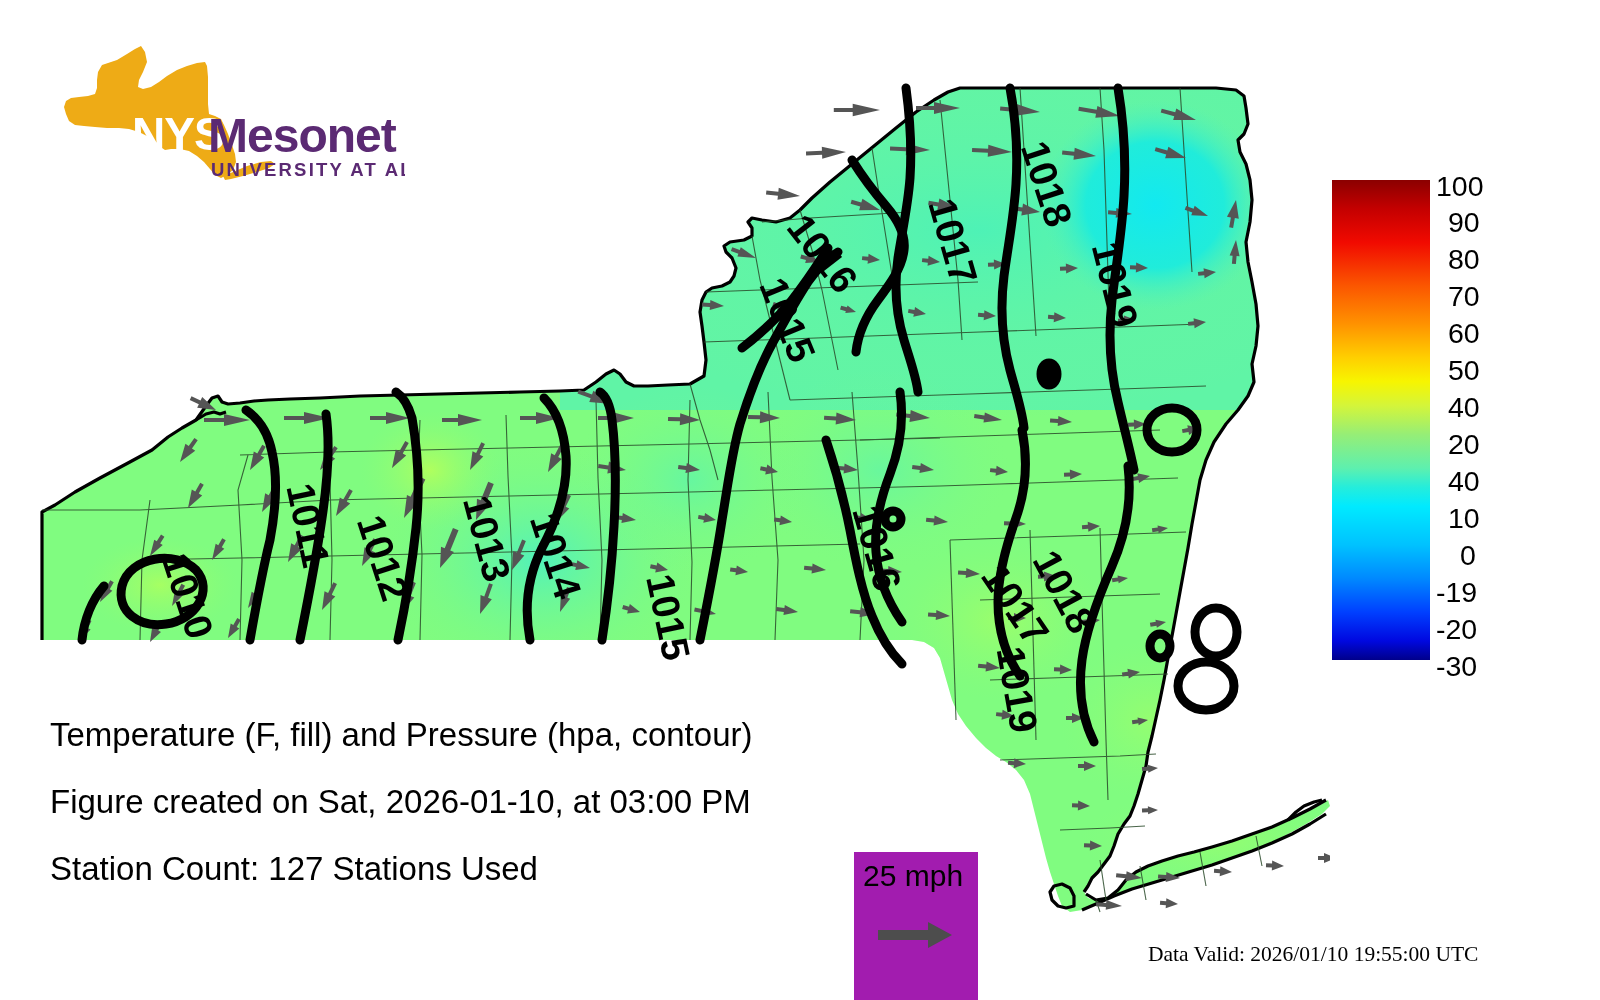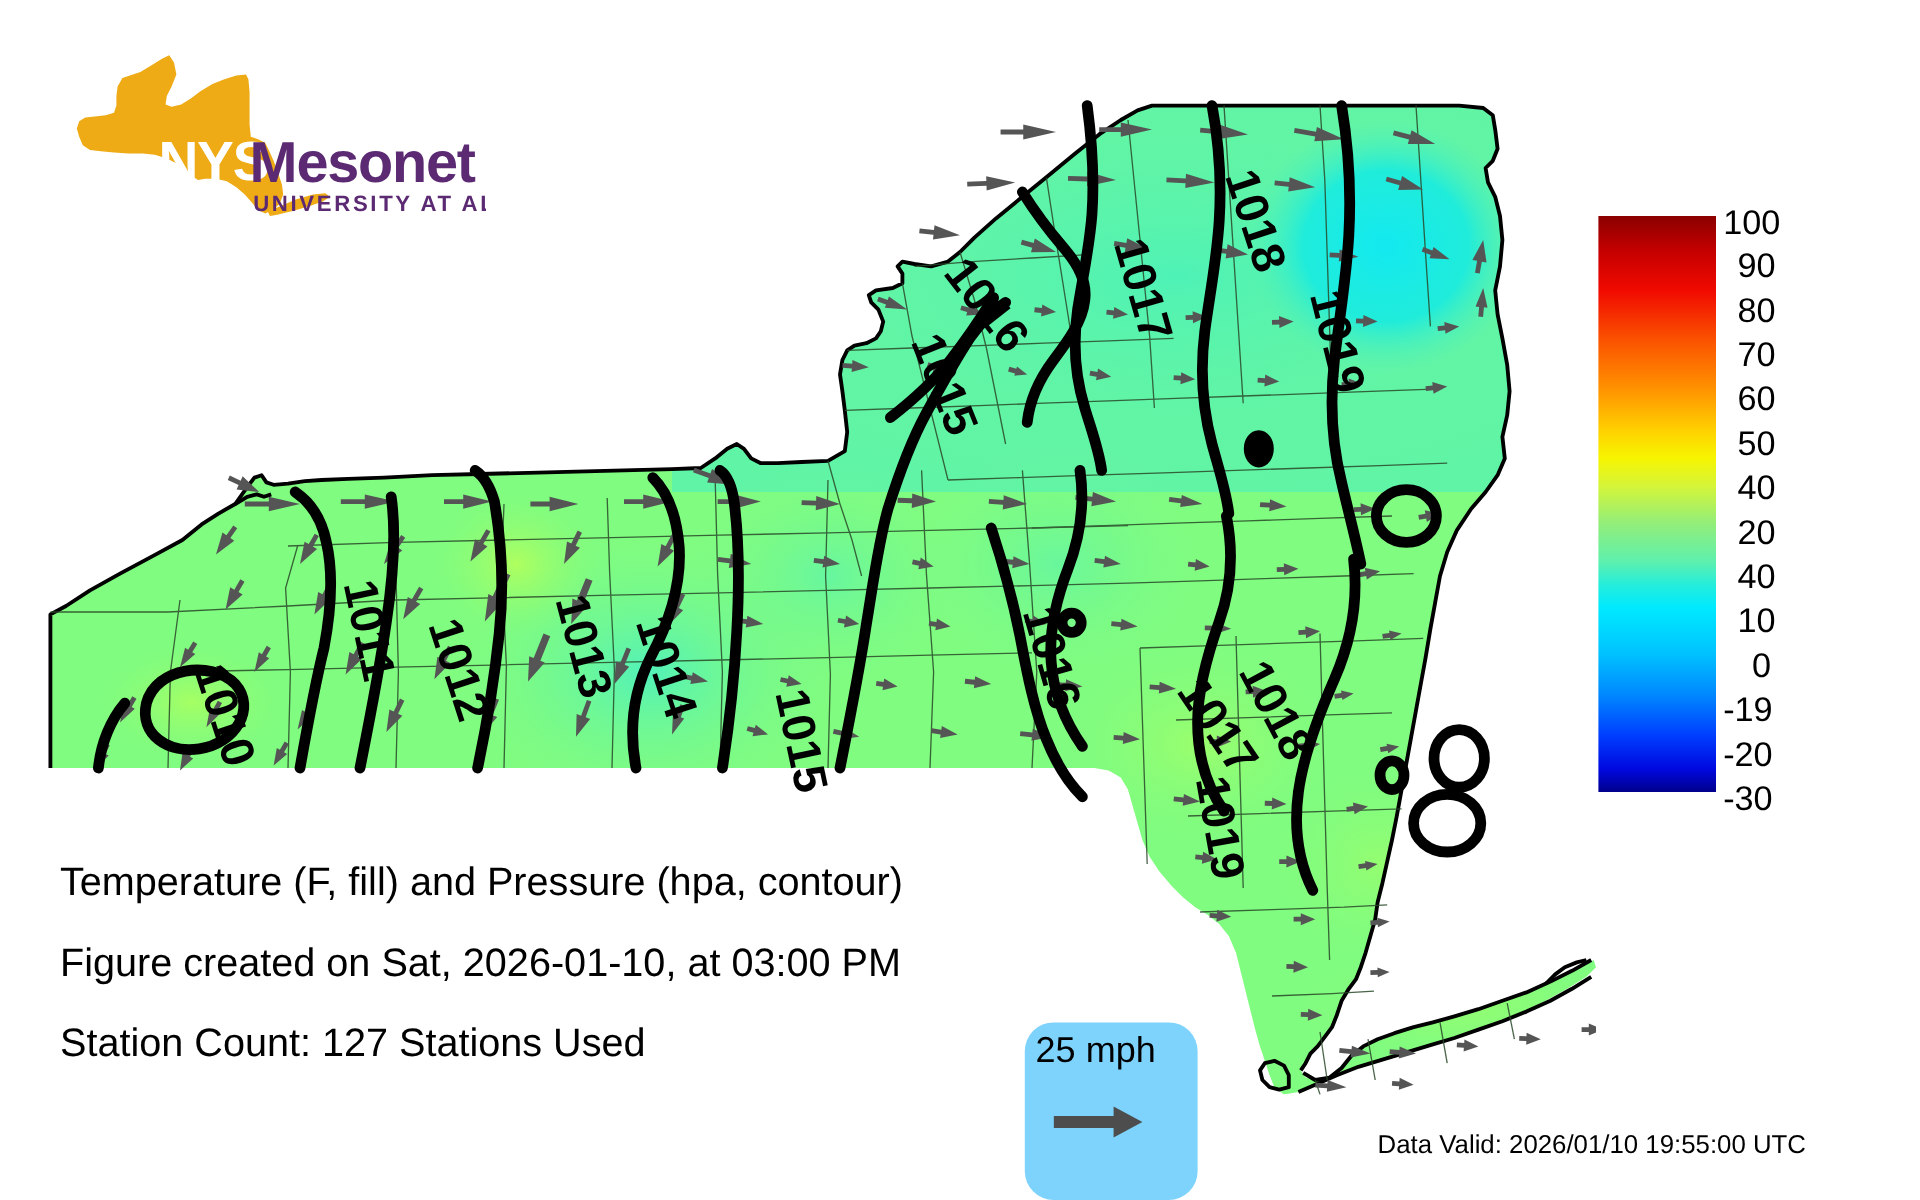--- a/index.html
+++ b/index.html
@@ -43,29 +43,29 @@
       #00008b 100%);}
   #cb-labels{position:absolute;left:1436px;top:172px;width:120px;height:500px;}
   .cb-tick{position:absolute;font-size:28.5px;line-height:1;
            text-align:center;white-space:nowrap;}
 
   
   #captions{position:absolute;left:50px;top:718px;width:760px;}
   .cap-line{font-size:33px;line-height:1;margin-bottom:34px;white-space:nowrap;}
 
   
-  #wind-legend{position:absolute;left:854px;top:852px;width:144px;height:148px;
-               background:#7dd3fc;border-radius:24px;}
+  #wind-legend{position:absolute;left:854px;top:852px;width:124px;height:148px;
+               background:#a21caf;}
   #wind-legend .wl-text{position:absolute;left:9px;top:9px;font-size:30px;
                line-height:1;white-space:nowrap;}
   #wind-legend .wl-arrow{position:absolute;left:24px;top:68px;}
 
   
   #data-valid{position:absolute;left:1148px;top:942px;font-size:21.5px;
-              white-space:nowrap;}
+              white-space:nowrap;font-family:Liberation Serif, serif;}
 
   
   .contour-label{font-family:"Liberation Sans",sans-serif;font-weight:bold;
                  font-size:39px;fill:#000;}
 </style>
 </head>
 <body>
 
 <div id="logo">
   <svg width="350" height="150" viewBox="0 0 350 150">

